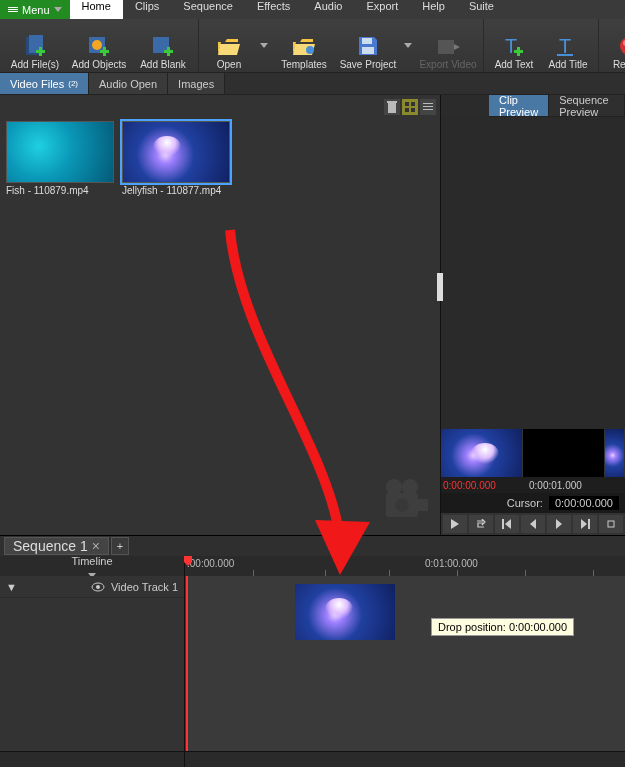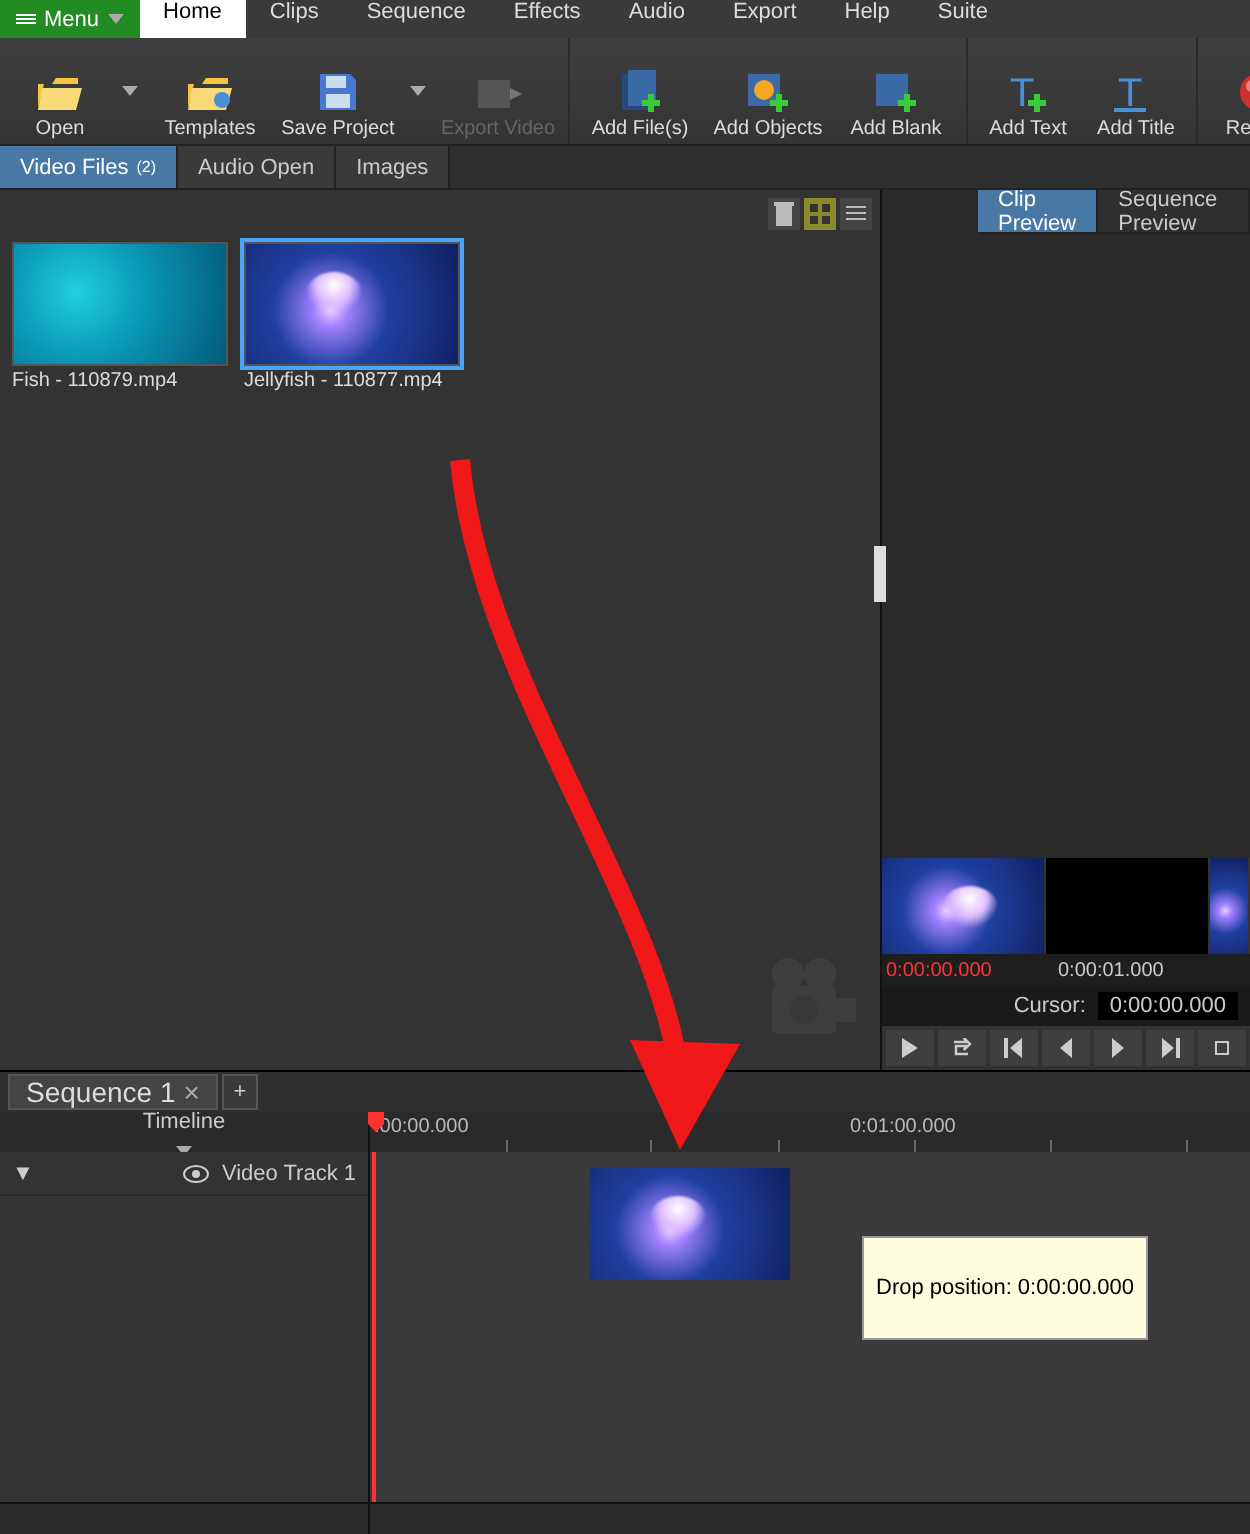--- a/index.html
+++ b/index.html
@@ -82,21 +82,21 @@
   .tl-ruler .tick { position:absolute; top:2px; }
   .tl-ruler .minor { position:absolute; bottom:0; width:1px; height:6px; background:#666;}
   .playline { position:absolute; top:0; bottom:0; width:2px; background:#f33; left:186px; z-index:5;}
   .playhead-flag { position:absolute; left:184px; top:0; width:8px; height:10px; background:#f33; clip-path: polygon(0 0,100% 0,100% 60%,50% 100%,0 60%); z-index:6;}
   
   .tracks { position:relative; background:#383838; height:175px; display:flex;}
   .track-hdr { width:185px; border-right:1px solid #111; background:#333;}
   .track-hdr-row { height:22px; display:flex; align-items:center; gap:6px; padding:0 6px; font-size:11px; border-bottom:1px solid #2a2a2a; justify-content:flex-end;}
   .track-body { flex:1; position:relative; background:#3a3a3a; }
   .drop-clip { position:absolute; left:110px; top:8px; width:100px; height:56px; }
-  .drop-tip { position:absolute; left:246px; top:42px; background:#fffde0; color:#000; font-size:11px; padding:19px 6px; border:1px solid #999;}
+  .drop-tip { position:absolute; left:246px; top:42px; background:#fffde0; color:#000; font-size:11px; padding:2px 6px; border:1px solid #999;}
   
   .audio-bar { height:20px; background:#2a2a2a; border-top:1px solid #111; display:flex;}
   .audio-left { width:185px; border-right:1px solid #111;}
   
   
   .arrow-svg { position:absolute; left:180px; top:220px; pointer-events:none; z-index:20;}
   
   svg { display:block; }
 </style>
 </head>
@@ -133,20 +133,51 @@
   <div class="menu-tab">
       <span>Help</span>
     </div>
   <div class="menu-tab">
       <span>Suite</span>
     </div>
 </div>
 
 <div class="ribbon">
   <div class="ribbon-group">
+    <div class="ribbon-btn wide">
+      <span class="ribbon-ico">
+        <svg width="24" height="22">
+            <rect x="3" y="2" width="14" height="18" fill="#274a7a"></rect>
+            <rect x="6" y="0" width="14" height="18" fill="#3a6aa8"></rect>
+            <path d="M16 12h3v3h3v3h-3v3h-3v-3h-3v-3h3z" fill="#3acb3a"></path>
+          </svg>
+      </span>
+      <span>Add File(s)</span>
+    </div>
+    <div class="ribbon-btn wide">
+      <span class="ribbon-ico">
+        <svg width="24" height="22">
+            <rect x="2" y="2" width="16" height="16" fill="#3a6aa8"></rect>
+            <circle cx="10" cy="10" r="5" fill="#f5a623"></circle>
+            <path d="M16 12h3v3h3v3h-3v3h-3v-3h-3v-3h3z" fill="#3acb3a"></path>
+          </svg>
+      </span>
+      <span>Add Objects</span>
+    </div>
+    <div class="ribbon-btn wide">
+      <span class="ribbon-ico">
+        <svg width="24" height="22">
+            <rect x="2" y="2" width="16" height="16" fill="#3a6aa8"></rect>
+            <path d="M16 12h3v3h3v3h-3v3h-3v-3h-3v-3h3z" fill="#3acb3a"></path>
+          </svg>
+      </span>
+      <span>Add Blank</span>
+    </div>
+  </div>
+  <div class="ribbon-group">
     <div class="ribbon-btn">
       <span class="ribbon-ico">
         <svg width="24" height="20">
             <path d="M1 6h7l2-3h11v3H4l-3 12V6z" fill="#f5c542"></path>
             <path d="M3 8h20l-3 11H1z" fill="#f7d977"></path>
           </svg>
       </span>
       <span>Open</span>
     </div>
     <div class="split-arrow">
@@ -176,51 +207,20 @@
         <span class="tri-down"></span>
       </div>
     <div class="ribbon-btn wide disabled">
       <span class="ribbon-ico">
         <svg width="24" height="20">
             <rect x="2" y="4" width="16" height="14" fill="#555"></rect>
             <path d="M18 8l6 3-6 3z" fill="#777"></path>
           </svg>
       </span>
       <span>Export Video</span>
-    </div>
-  </div>
-  <div class="ribbon-group">
-    <div class="ribbon-btn wide">
-      <span class="ribbon-ico">
-        <svg width="24" height="22">
-            <rect x="3" y="2" width="14" height="18" fill="#274a7a"></rect>
-            <rect x="6" y="0" width="14" height="18" fill="#3a6aa8"></rect>
-            <path d="M16 12h3v3h3v3h-3v3h-3v-3h-3v-3h3z" fill="#3acb3a"></path>
-          </svg>
-      </span>
-      <span>Add File(s)</span>
-    </div>
-    <div class="ribbon-btn wide">
-      <span class="ribbon-ico">
-        <svg width="24" height="22">
-            <rect x="2" y="2" width="16" height="16" fill="#3a6aa8"></rect>
-            <circle cx="10" cy="10" r="5" fill="#f5a623"></circle>
-            <path d="M16 12h3v3h3v3h-3v3h-3v-3h-3v-3h3z" fill="#3acb3a"></path>
-          </svg>
-      </span>
-      <span>Add Objects</span>
-    </div>
-    <div class="ribbon-btn wide">
-      <span class="ribbon-ico">
-        <svg width="24" height="22">
-            <rect x="2" y="2" width="16" height="16" fill="#3a6aa8"></rect>
-            <path d="M16 12h3v3h3v3h-3v3h-3v-3h-3v-3h3z" fill="#3acb3a"></path>
-          </svg>
-      </span>
-      <span>Add Blank</span>
     </div>
   </div>
   <div class="ribbon-group">
     <div class="ribbon-btn">
       <span class="ribbon-ico">
         <svg width="22" height="22">
             <text x="2" y="18" font-size="20" font-family="serif" fill="#4a90d9">T</text>
             <path d="M14 12h3v3h3v3h-3v3h-3v-3h-3v-3h3z" fill="#3acb3a"></path>
           </svg>
       </span>

